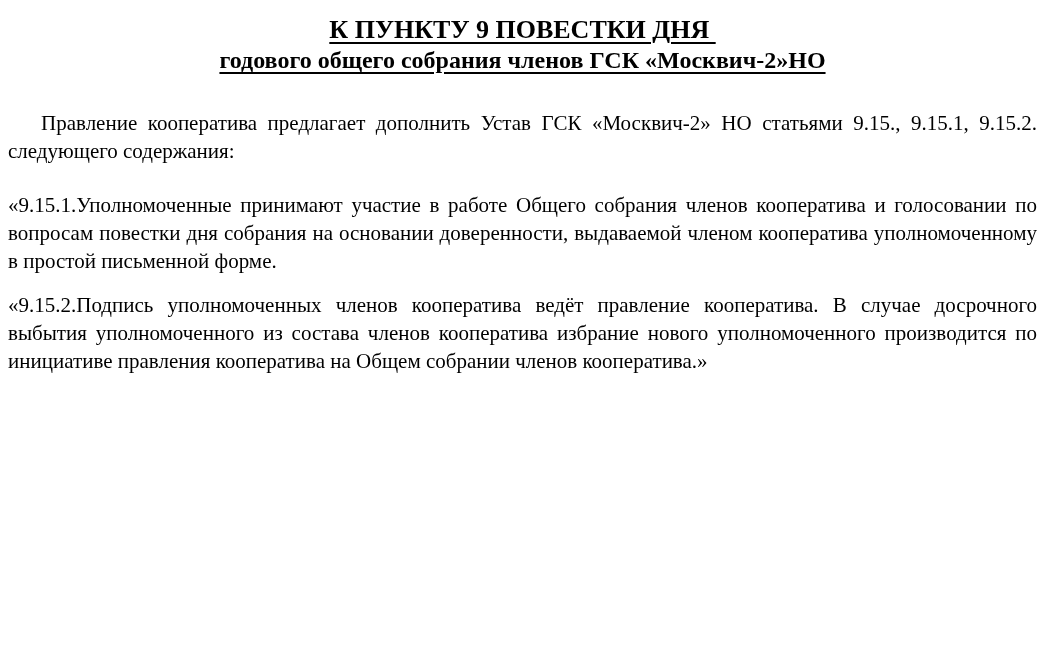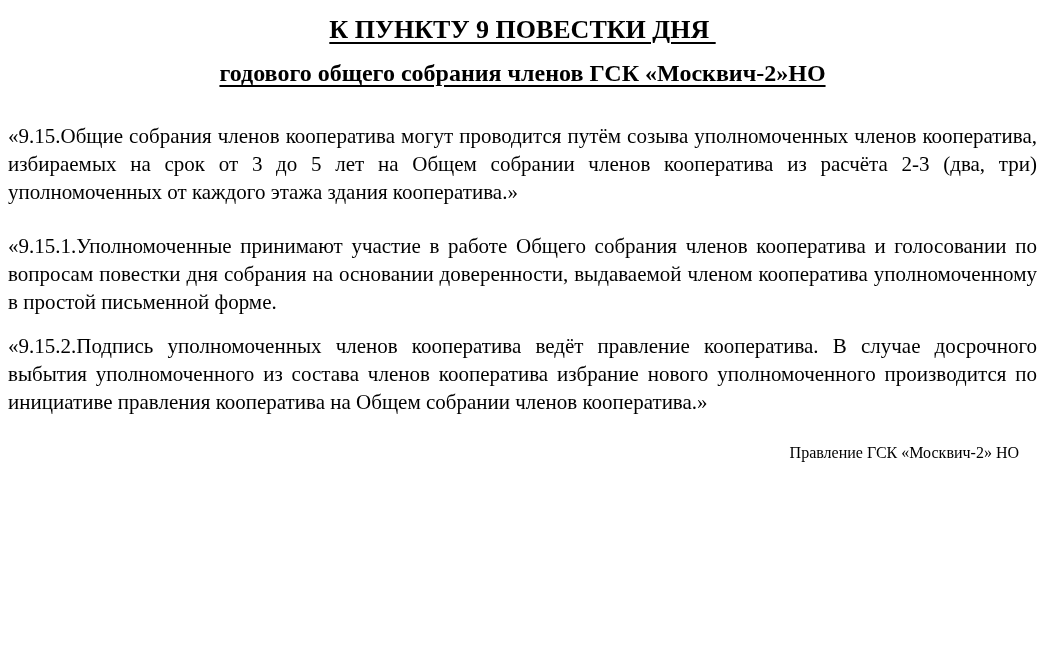--- a/index.html
+++ b/index.html
@@ -30,21 +30,21 @@
     margin: 0;
     text-decoration: underline;
     text-decoration-thickness: 2px;
     text-underline-offset: 4px;
     white-space: pre;
   }
   .doc-subtitle {
     font-size: 24px;
     font-weight: bold;
     line-height: 30px;
-    margin: 13px;
+    margin: 0;
     text-decoration: underline;
     text-decoration-thickness: 2px;
     text-underline-offset: 4px;
   }
   .doc-body p {
     font-size: 21px;
     line-height: 28px;
     margin: 0 0 26px 0;
     text-align: justify;
   }
@@ -69,22 +69,21 @@
 <body>
 
 <div class="page">
 
   <div class="doc-header">
     <h1 class="doc-title">К ПУНКТУ 9 ПОВЕСТКИ ДНЯ </h1>
     <h2 class="doc-subtitle">годового общего собрания членов ГСК «Москвич-2»НО</h2>
   </div>
 
   <div class="doc-body">
-    <p>«9.15.Общие собрания членов кооператива могут проводится путём созыва уполномоченных членов кооператива, избираемых на срок от 3 до 5 лет на Общем собрании членов кооператива из расчёта 2-3 (два, три) уполномоченных от каждого этажа здания кооператива.»</p>
+    <p class="intro">Правление кооператива предлагает дополнить Устав ГСК «Москвич-2» НО статьями 9.15., 9.15.1, 9.15.2. следующего содержания:</p>
     <p class="no-gap">«9.15.1.Уполномоченные принимают участие в работе Общего собрания членов кооператива и голосовании по вопросам повестки дня собрания на основании доверенности, выдаваемой членом кооператива уполномоченному в простой письменной форме.</p>
     <p>«9.15.2.Подпись уполномоченных членов кооператива ведёт правление  кооператива. В случае досрочного выбытия уполномоченного из состава членов кооператива избрание нового уполномоченного производится по инициативе правления кооператива на Общем собрании членов кооператива.»</p>
   </div>
 
   <div class="doc-footer">
-    <div>Правление ГСК «Москвич-2» НО</div>
   </div>
 
 </div>
 
 </body></html>

